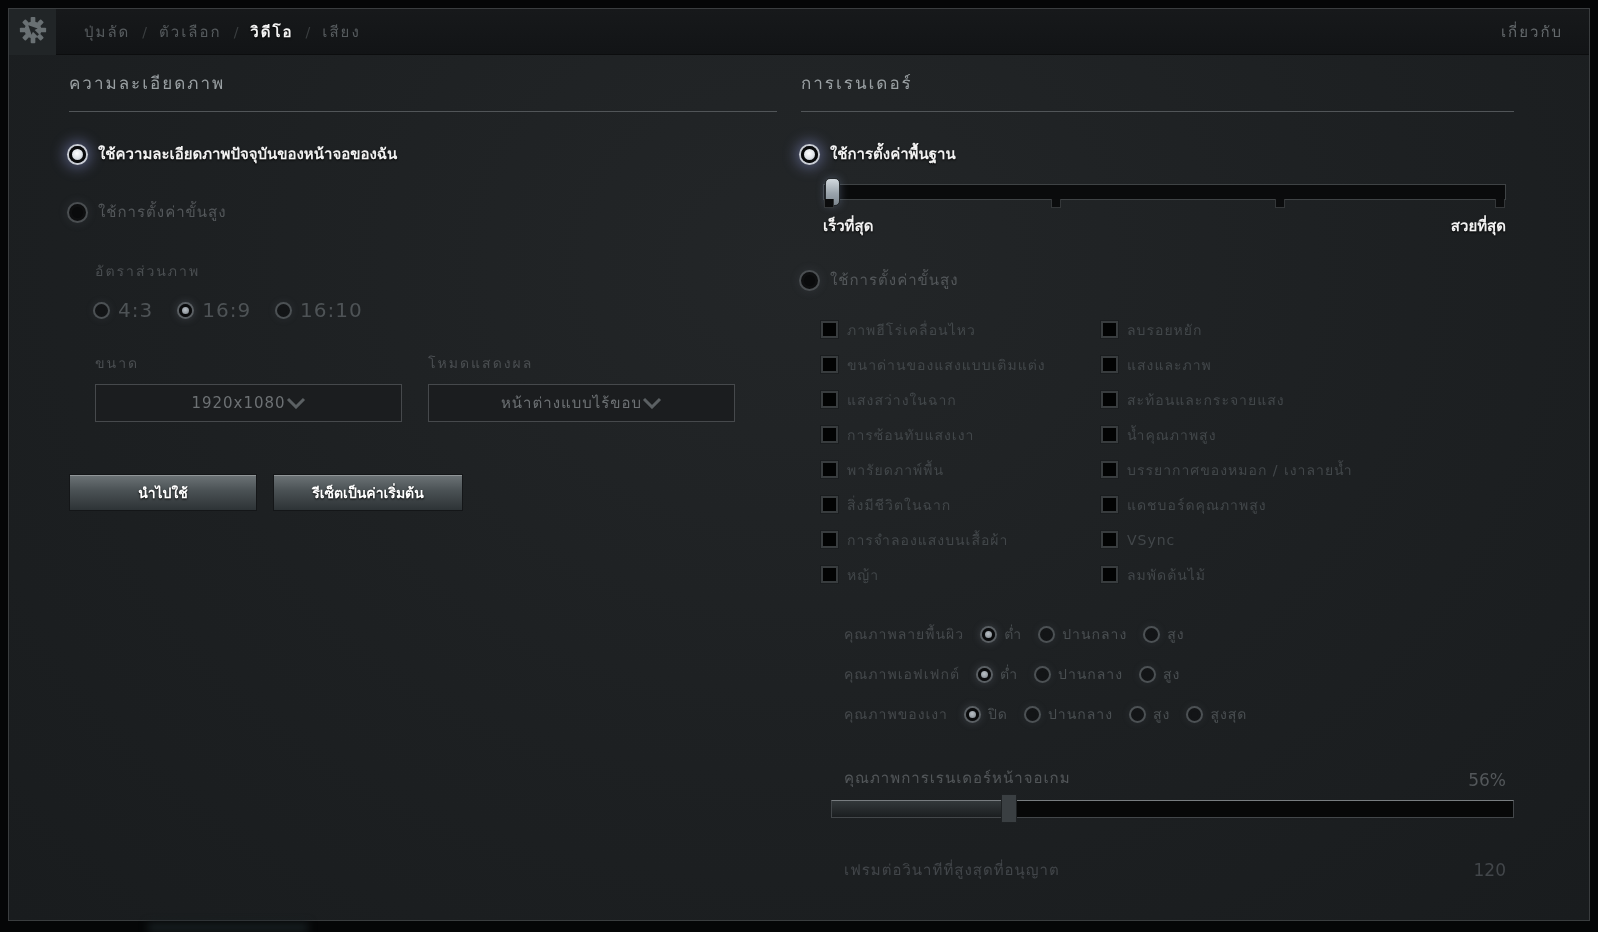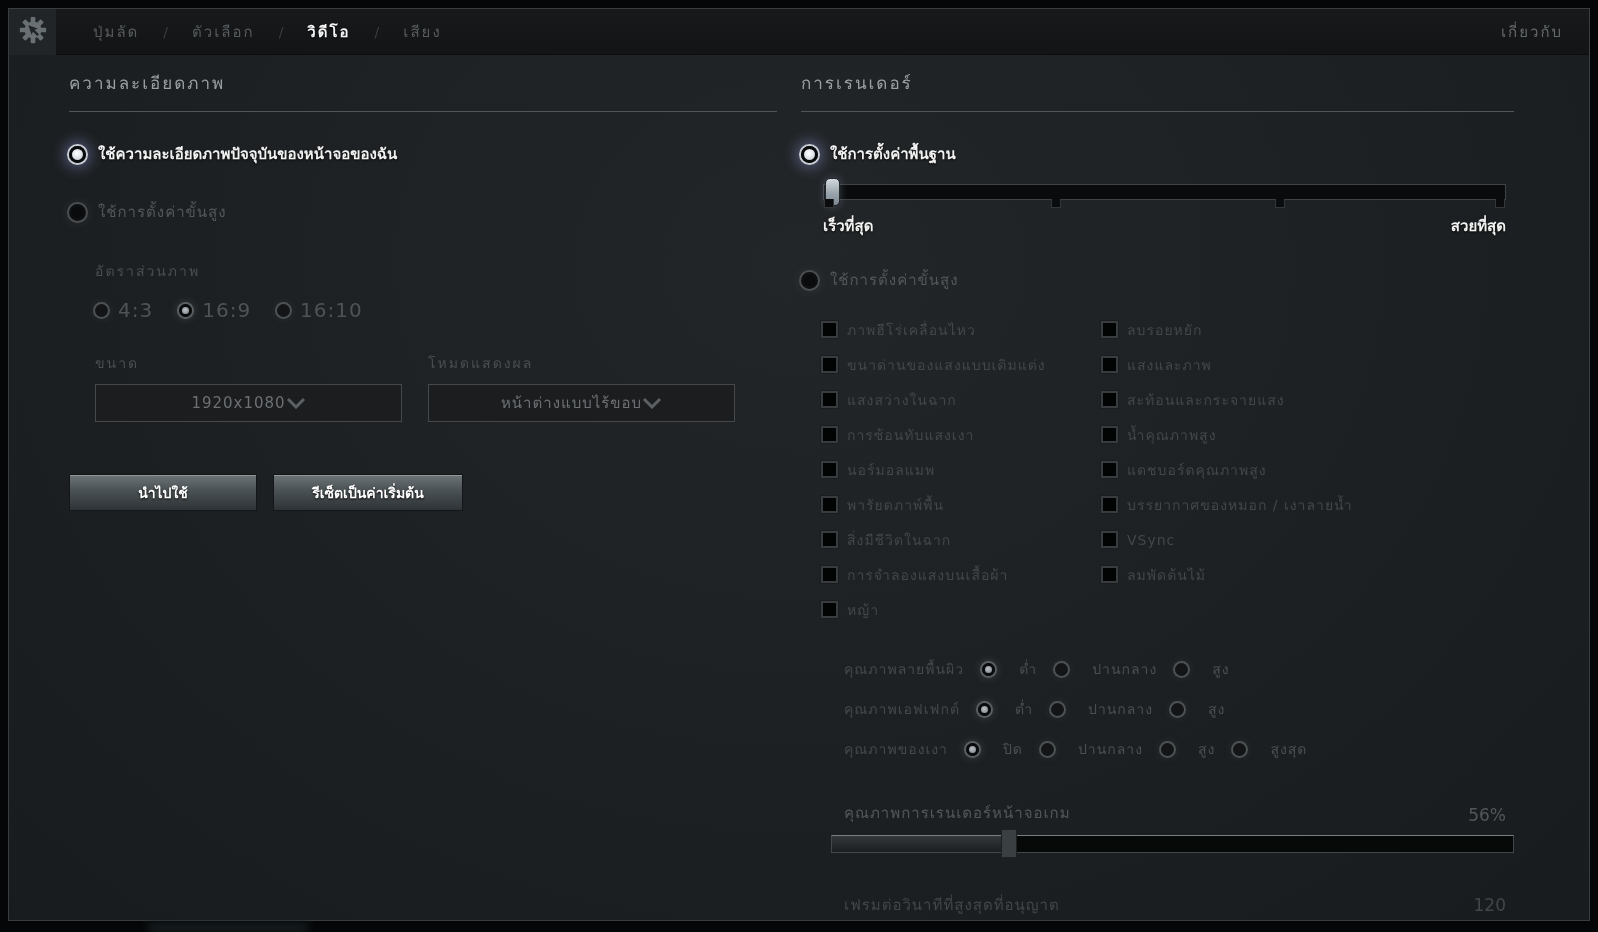--- a/index.html
+++ b/index.html
@@ -9,21 +9,21 @@
   .panel { position:absolute; left:8px; top:8px; width:1582px; height:913px;
            background:radial-gradient(ellipse at 50% 28%, #232628 0%, #1d2022 55%, #191c1e 100%);
            border:1px solid #3a3d3f; }
 
   
   .topbar { position:absolute; left:0; top:0; right:0; height:46px;
             background:linear-gradient(#17191b,#121416); border-bottom:1px solid #0c0d0e;
             display:flex; align-items:center; }
   .gear-tile { width:47px; height:46px; background:#212527; display:flex;
                align-items:center; justify-content:center; flex:0 0 auto; }
-  .tabs { display:flex; align-items:center; gap:24px; margin-left:37px; }
+  .tabs { display:flex; align-items:center; gap:12px; margin-left:28px; }
   .tab { font-size:15px; letter-spacing:2px; color:#565b5e; cursor:pointer; }
   .tab.active { color:#f5f5f5; font-weight:bold; text-shadow:0 1px 2px #000; }
   .tab-sep { color:#3a3e40; font-size:14px; }
   .about { margin-left:auto; margin-right:26px; font-size:15px; letter-spacing:2px; color:#64696c; }
 
   
   .col { position:absolute; top:60px; }
   .col-left  { left:60px;  width:708px; }
   .col-right { left:792px; width:713px; }
   h2 { font-size:17px; font-weight:normal; letter-spacing:2px; color:#9aa0a3;
@@ -82,21 +82,21 @@
   .cb-col1 { width:280px; }
   .cb-row { display:flex; align-items:center; gap:9px; height:35px; }
   .cb-box { width:17px; height:17px; background:#020303; border:2px solid #383c3e;
             box-shadow:0 0 0 1px #1a1d1f; flex:0 0 auto; }
   .cb-lbl { font-size:14px; letter-spacing:1px; color:#42474a; }
 
   
   .q-rows { margin-top:22px; margin-left:43px; }
   .q-row { display:flex; align-items:center; height:40px; gap:18px; }
   .q-label { font-size:14px; letter-spacing:1px; color:#45494c; }
-  .q-opt { display:flex; align-items:center; gap:24px; font-size:14px;
+  .q-opt { display:flex; align-items:center; gap:9px; font-size:14px;
            letter-spacing:1px; color:#4a4f52; }
 
   
   .rq-head { display:flex; justify-content:space-between; align-items:flex-end;
              margin-top:32px; margin-left:43px; width:662px; }
   .rq-label { font-size:15px; letter-spacing:1px; color:#53575a; }
   .rq-value { font-size:17px; color:#53575a; }
   .slider2 { position:relative; margin-top:10px; margin-left:30px; width:683px; height:18px;
              background:#070808; border:1px solid #43474a; border-top-color:#787d80; }
   .s2-fill { position:absolute; left:0; top:0; bottom:0;
@@ -252,24 +252,20 @@
           <div class="cb-row">
             <span class="cb-box"></span>
             <span class="cb-lbl">แสงสว่างในฉาก</span>
           </div>
           <div class="cb-row">
             <span class="cb-box"></span>
             <span class="cb-lbl">การซ้อนทับแสงเงา</span>
           </div>
           <div class="cb-row">
             <span class="cb-box"></span>
-            <span class="cb-lbl">นอร์มอลแมพ</span>
-          </div>
-          <div class="cb-row">
-            <span class="cb-box"></span>
             <span class="cb-lbl">พารัยดภาพ์พื้น</span>
           </div>
           <div class="cb-row">
             <span class="cb-box"></span>
             <span class="cb-lbl">สิ่งมีชีวิตในฉาก</span>
           </div>
           <div class="cb-row">
             <span class="cb-box"></span>
             <span class="cb-lbl">การจำลองแสงบนเสื้อผ้า</span>
           </div>
@@ -290,25 +286,25 @@
           <div class="cb-row">
             <span class="cb-box"></span>
             <span class="cb-lbl">สะท้อนและกระจายแสง</span>
           </div>
           <div class="cb-row">
             <span class="cb-box"></span>
             <span class="cb-lbl">น้ำคุณภาพสูง</span>
           </div>
           <div class="cb-row">
             <span class="cb-box"></span>
+            <span class="cb-lbl">บรรยากาศของหมอก / เงาลายน้ำ</span>
+          </div>
+          <div class="cb-row">
+            <span class="cb-box"></span>
             <span class="cb-lbl">แดชบอร์ดคุณภาพสูง</span>
-          </div>
-          <div class="cb-row">
-            <span class="cb-box"></span>
-            <span class="cb-lbl">บรรยากาศของหมอก / เงาลายน้ำ</span>
           </div>
           <div class="cb-row">
             <span class="cb-box"></span>
             <span class="cb-lbl">VSync</span>
           </div>
           <div class="cb-row">
             <span class="cb-box"></span>
             <span class="cb-lbl">ลมพัดต้นไม้</span>
           </div>
         </div>

